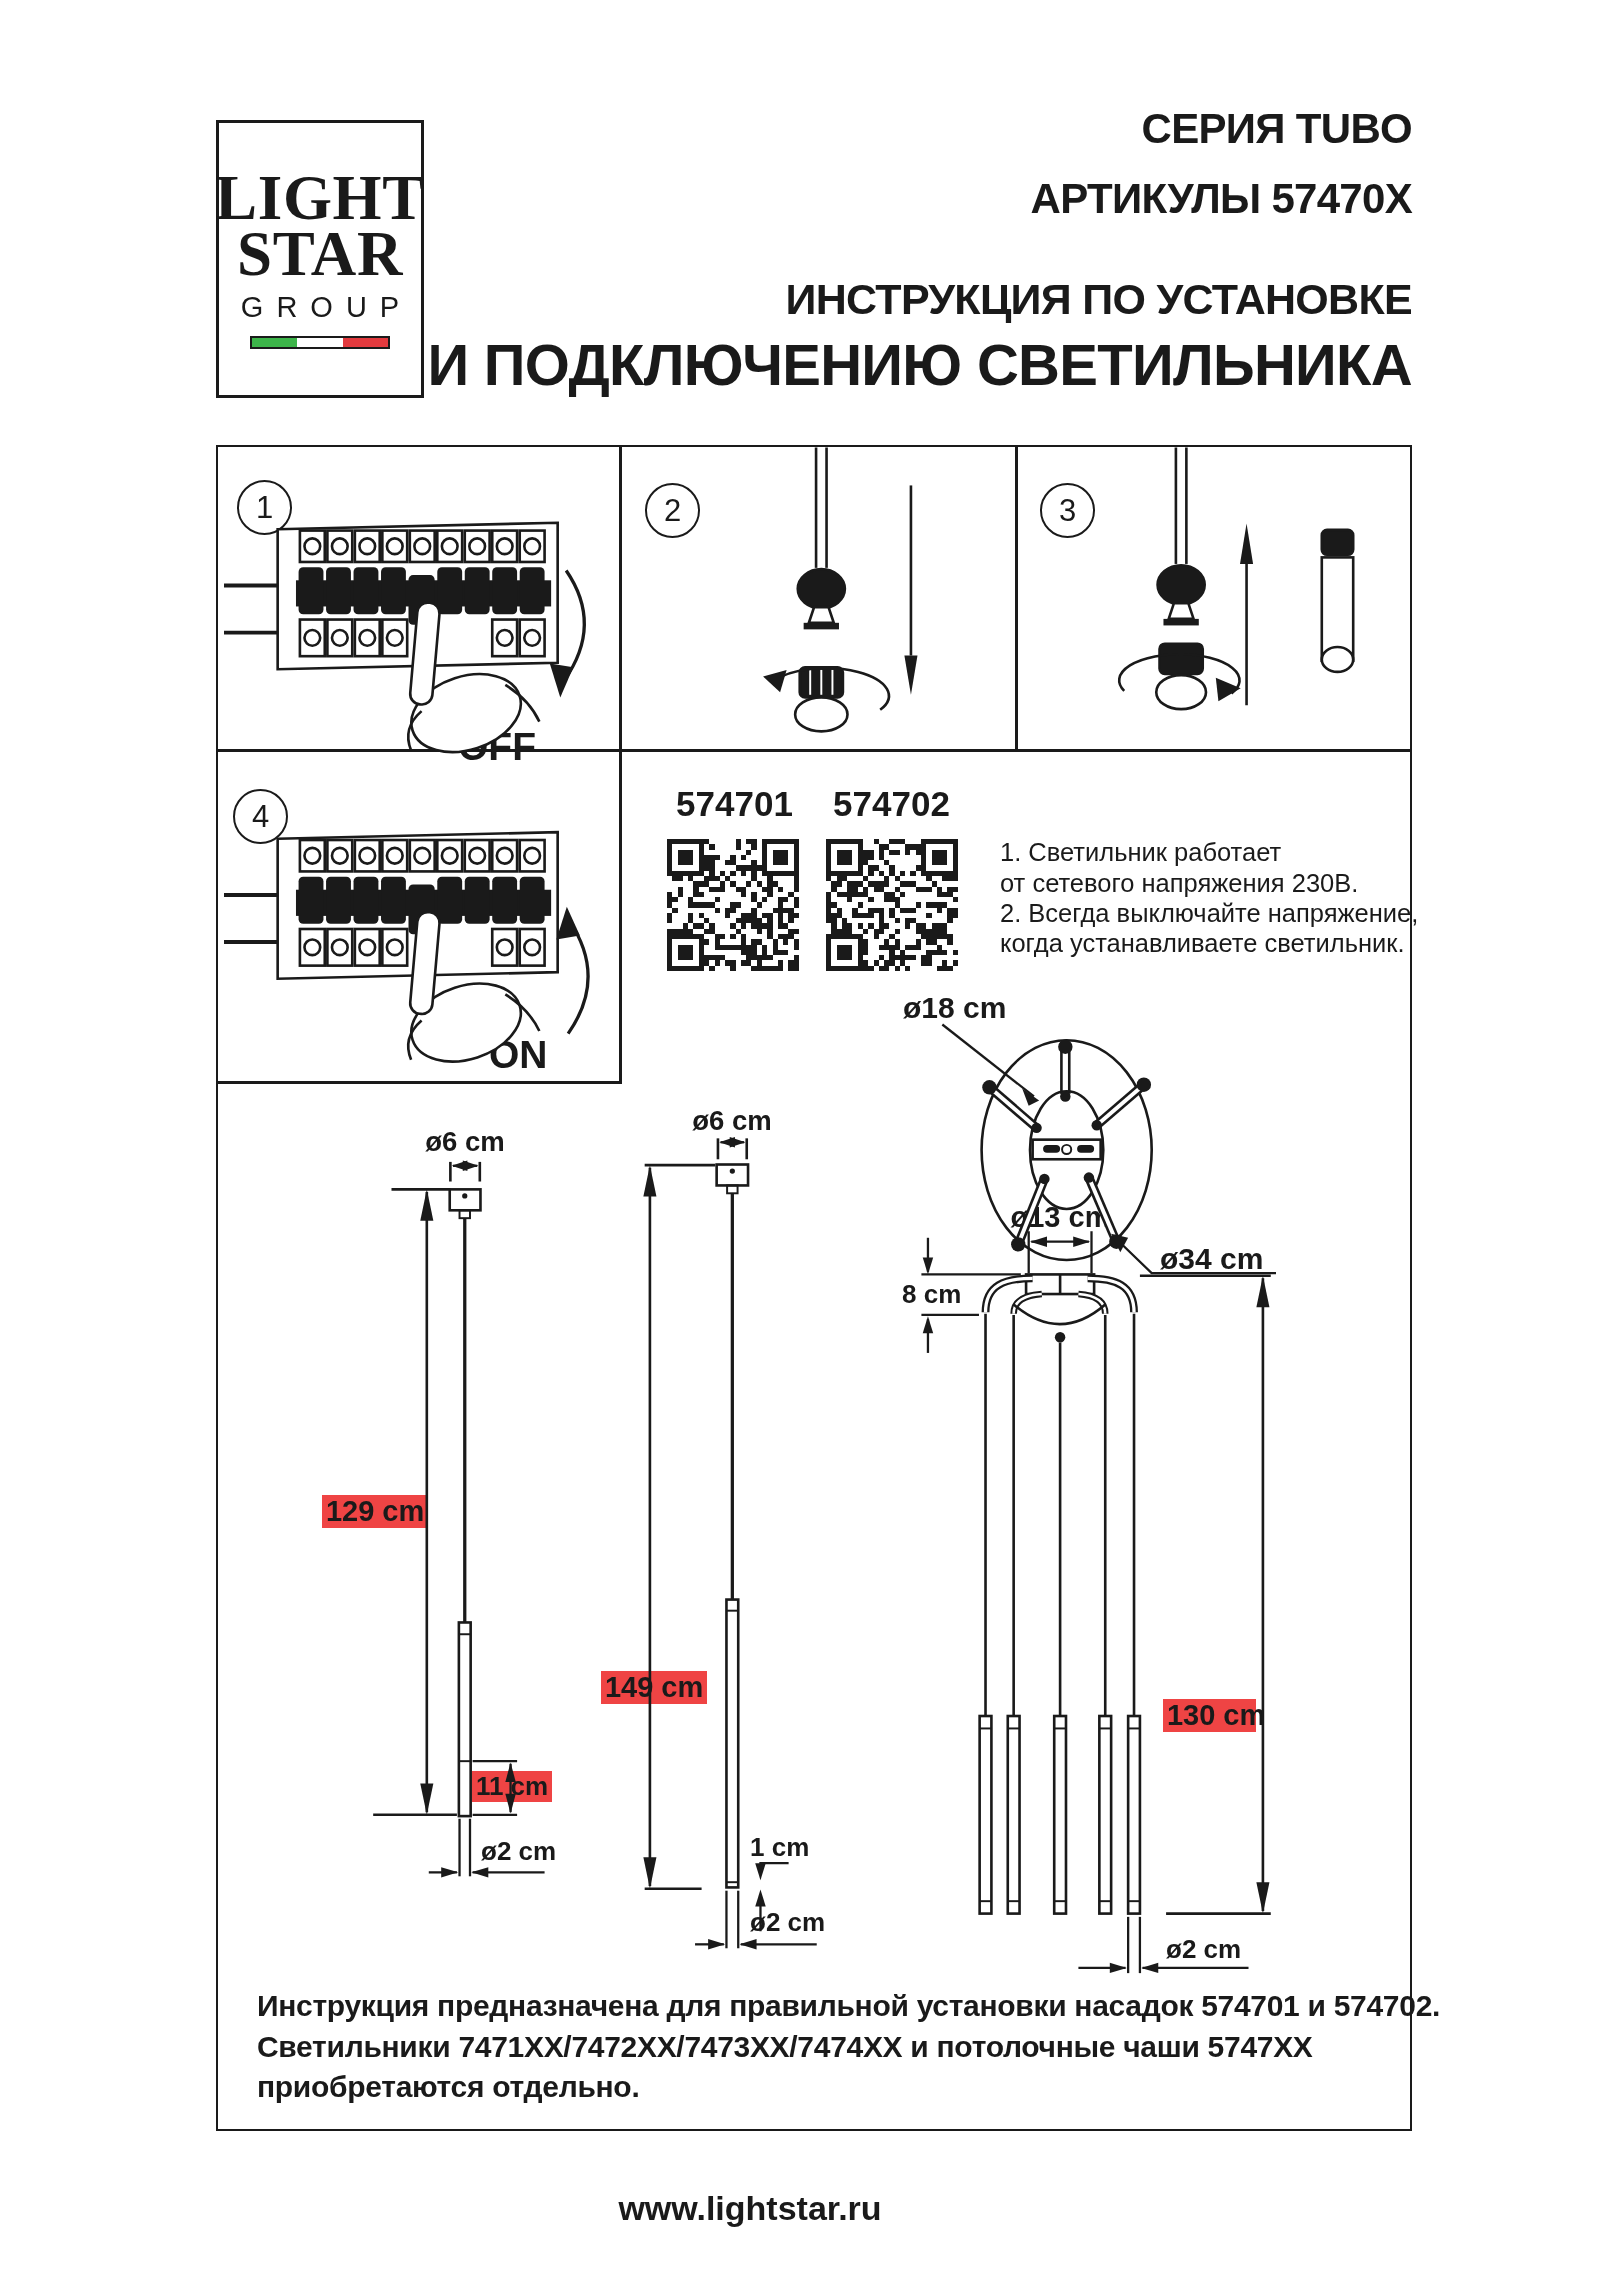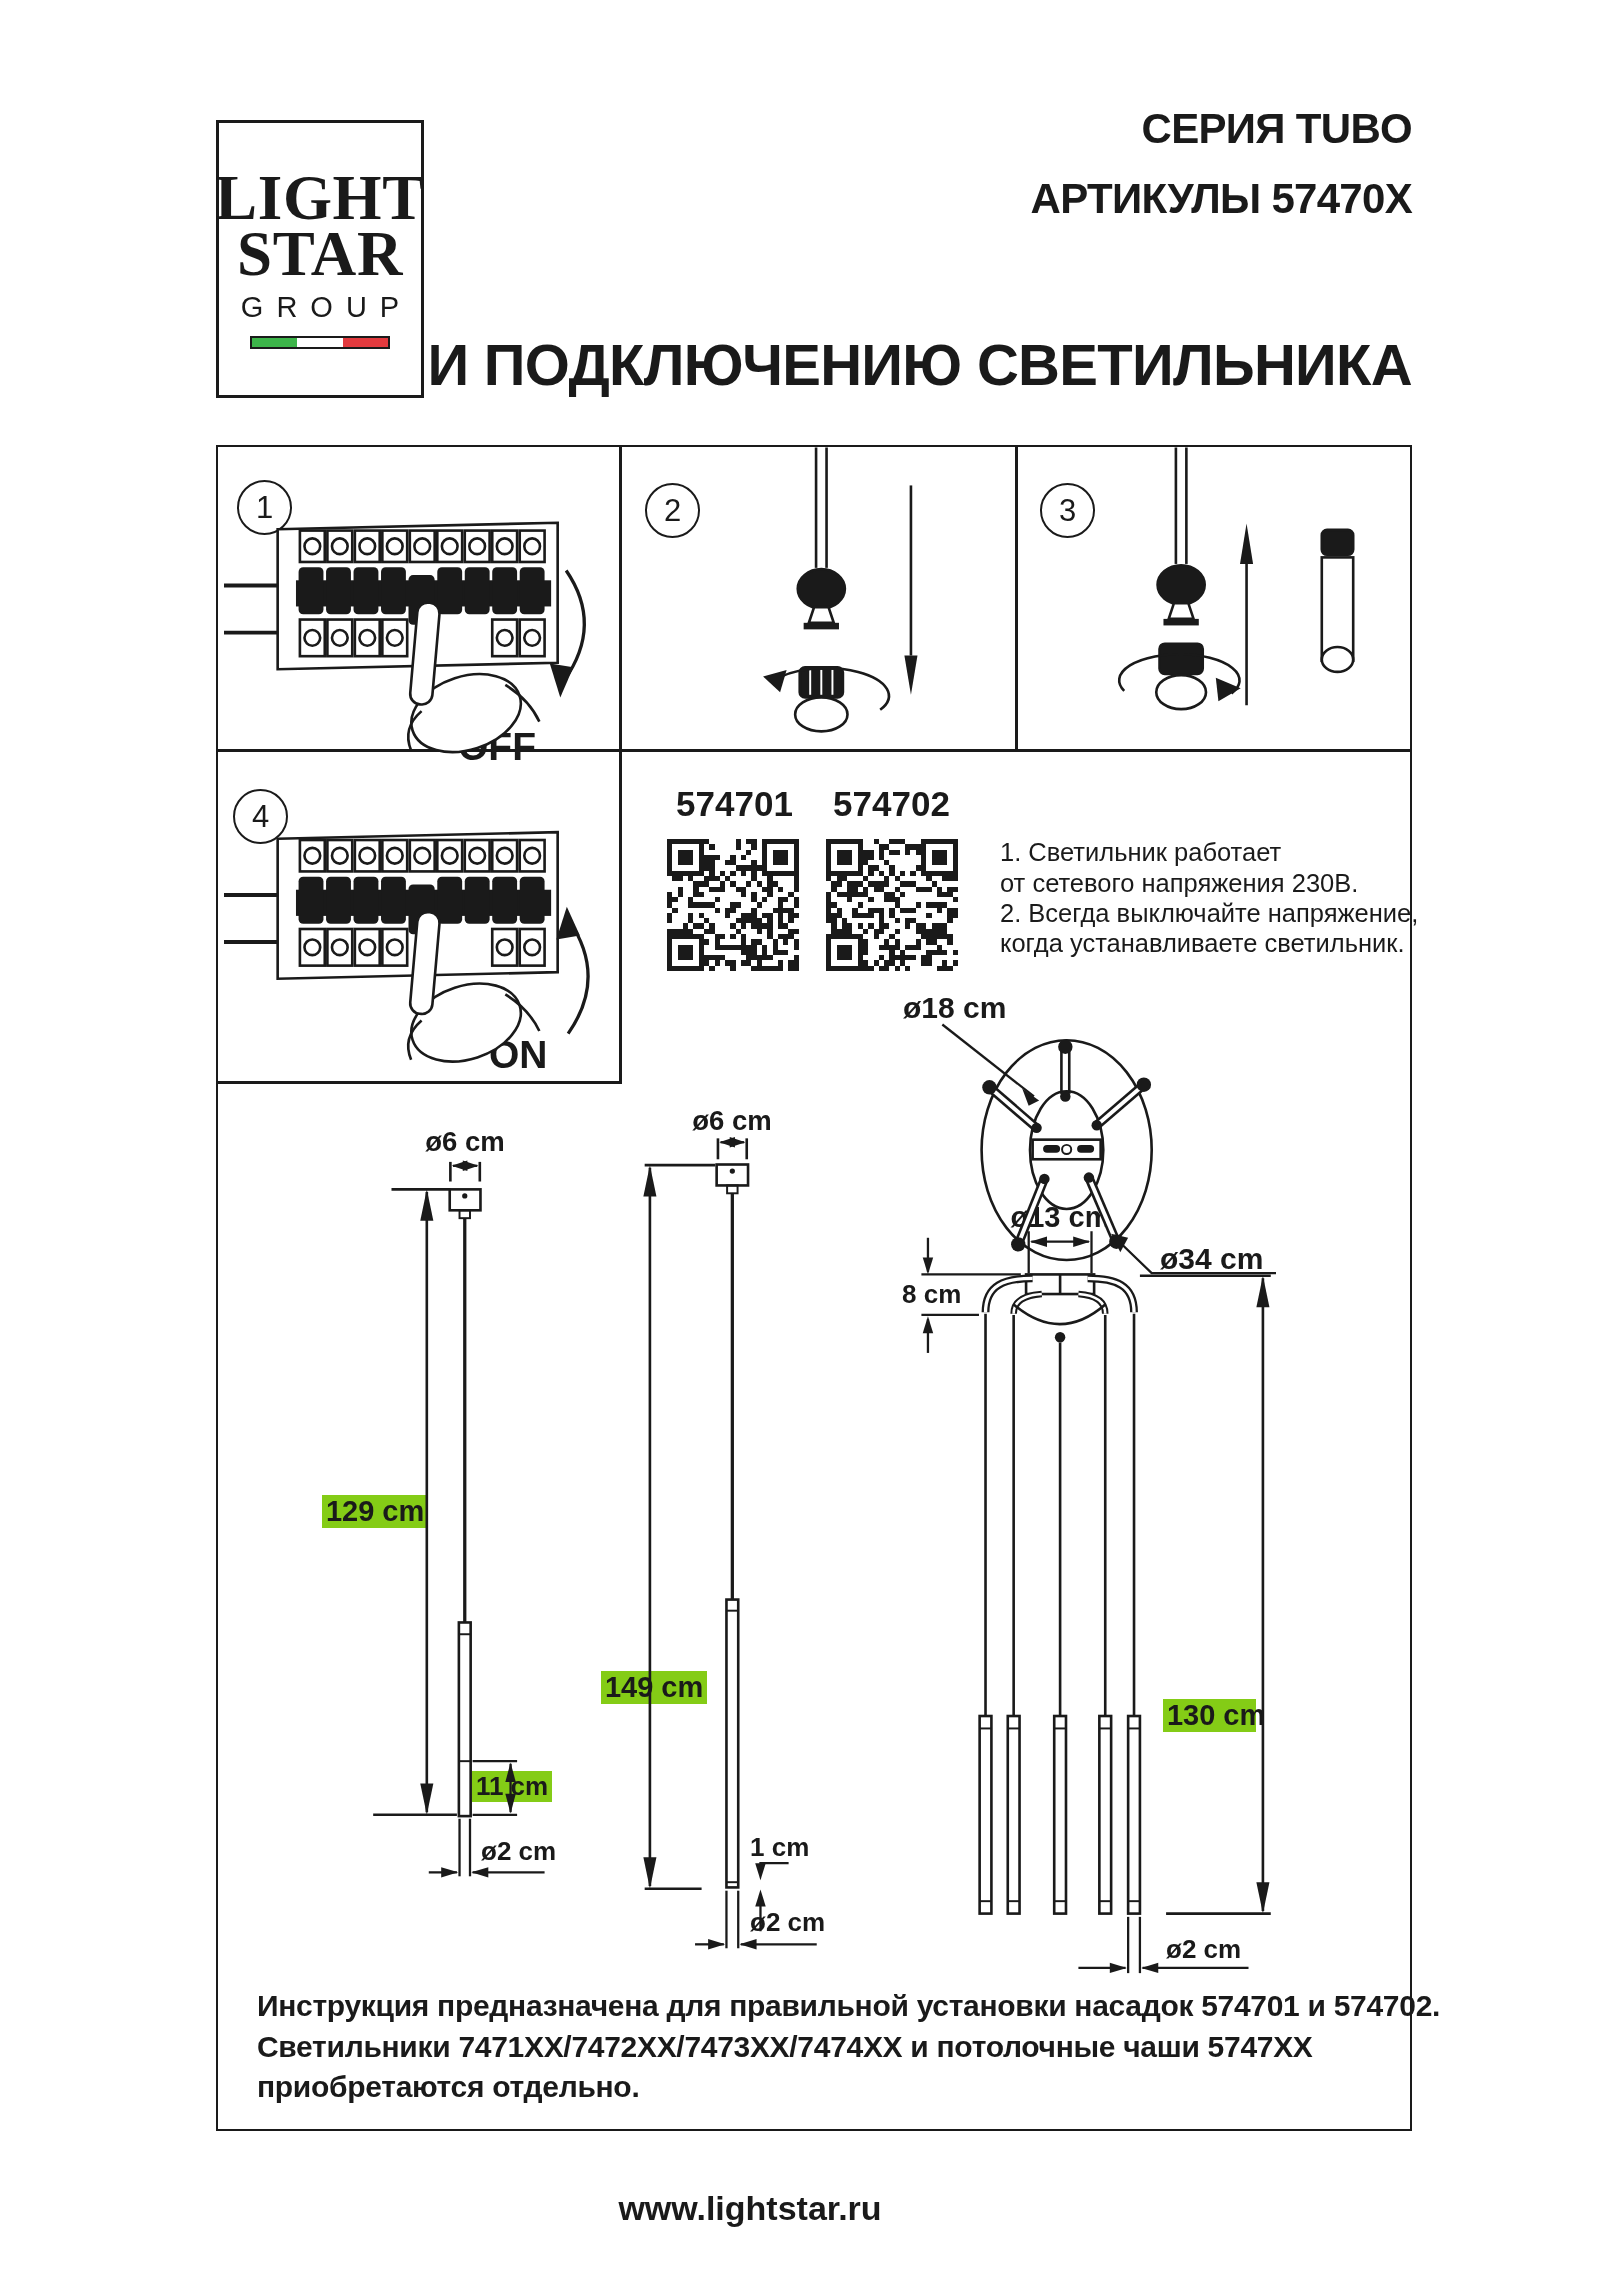--- a/index.html
+++ b/index.html
@@ -17,21 +17,21 @@
   .logo-word{font-family:"Liberation Serif","DejaVu Serif",serif;font-weight:bold;font-size:63px;
              line-height:56px;letter-spacing:0.7px;}
   .logo-group{font-size:29px;font-weight:normal;letter-spacing:13px;margin-top:9.2px;text-indent:13px;}
   #flag{margin-top:11.8px;width:140px;height:13px;border:2px solid #1a1a1a;display:flex;box-sizing:border-box;}
   #flag div{flex:1;height:100%;}
   
   .title{position:absolute;right:211px;text-align:center;font-weight:bold;letter-spacing:-0.7px;}
   
   .note-line{position:absolute;left:1000px;font-size:25.5px;font-weight:500;white-space:nowrap;}
   .foot-line{position:absolute;left:257px;font-size:30px;font-weight:bold;white-space:nowrap;letter-spacing:-0.3px;}
-  .whitebg{background:#84cc16;padding:0 3.9px;}
+  .whitebg{background:#ef4444;padding:0 3.9px;}
   svg{position:absolute;left:0;top:0;pointer-events:none;}
   .qr{position:absolute;}
 </style>
 </head>
 <body>
 
 <div id="page">
 
   <div id="logo">
     <div class="logo-word" style="margin-top:47px">LIGHT</div>
@@ -39,20 +39,21 @@
     <div class="logo-group">GROUP</div>
     <div id="flag">
       <div style="background:#3db54a"></div>
       <div style="background:#ffffff"></div>
       <div style="background:#e23a3e"></div>
     </div>
   </div>
 
   <div class="title" style="top:105px;font-size:42px">СЕРИЯ TUBO</div>
   <div class="title" style="top:175px;font-size:42px">АРТИКУЛЫ 57470Х</div>
+  <div class="title" style="top:275px;font-size:43px">ИНСТРУКЦИЯ ПО УСТАНОВКЕ</div>
   <div class="title" style="top:331px;font-size:58px">И ПОДКЛЮЧЕНИЮ СВЕТИЛЬНИКА</div>
 
   <div class="box" style="left:216px;top:445px;width:1196px;height:1686px"></div>
   <div class="divider" style="left:216px;top:749px;width:1196px;height:2.6px"></div>
   <div class="divider" style="left:619px;top:445px;width:2.6px;height:307px"></div>
   <div class="divider" style="left:1015px;top:445px;width:2.6px;height:307px"></div>
   <div class="divider" style="left:619px;top:749px;width:2.6px;height:334px"></div>
   <div class="divider" style="left:216px;top:1081px;width:406px;height:2.6px"></div>
 
   <div class="stepnum" style="left:237px;top:480px">

